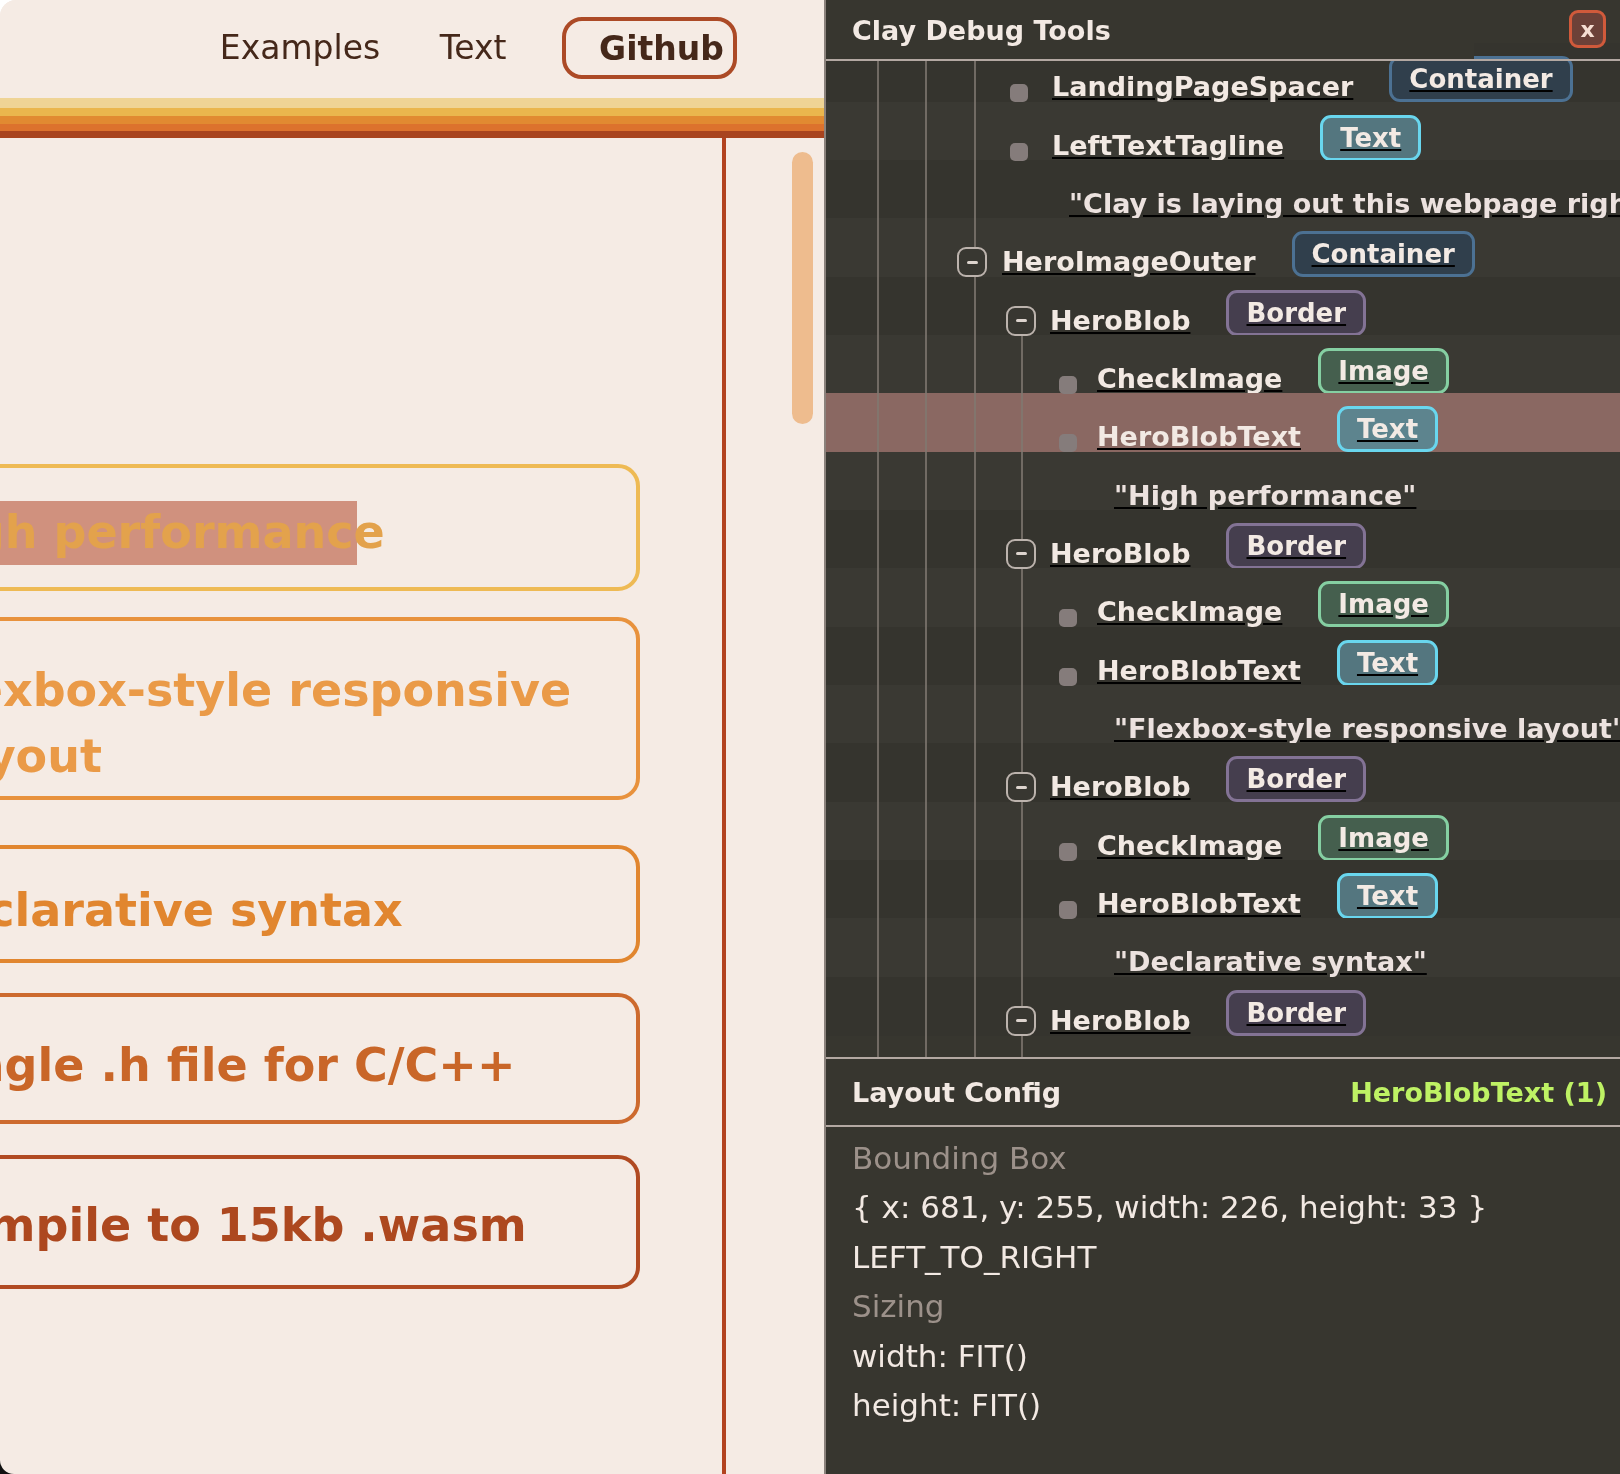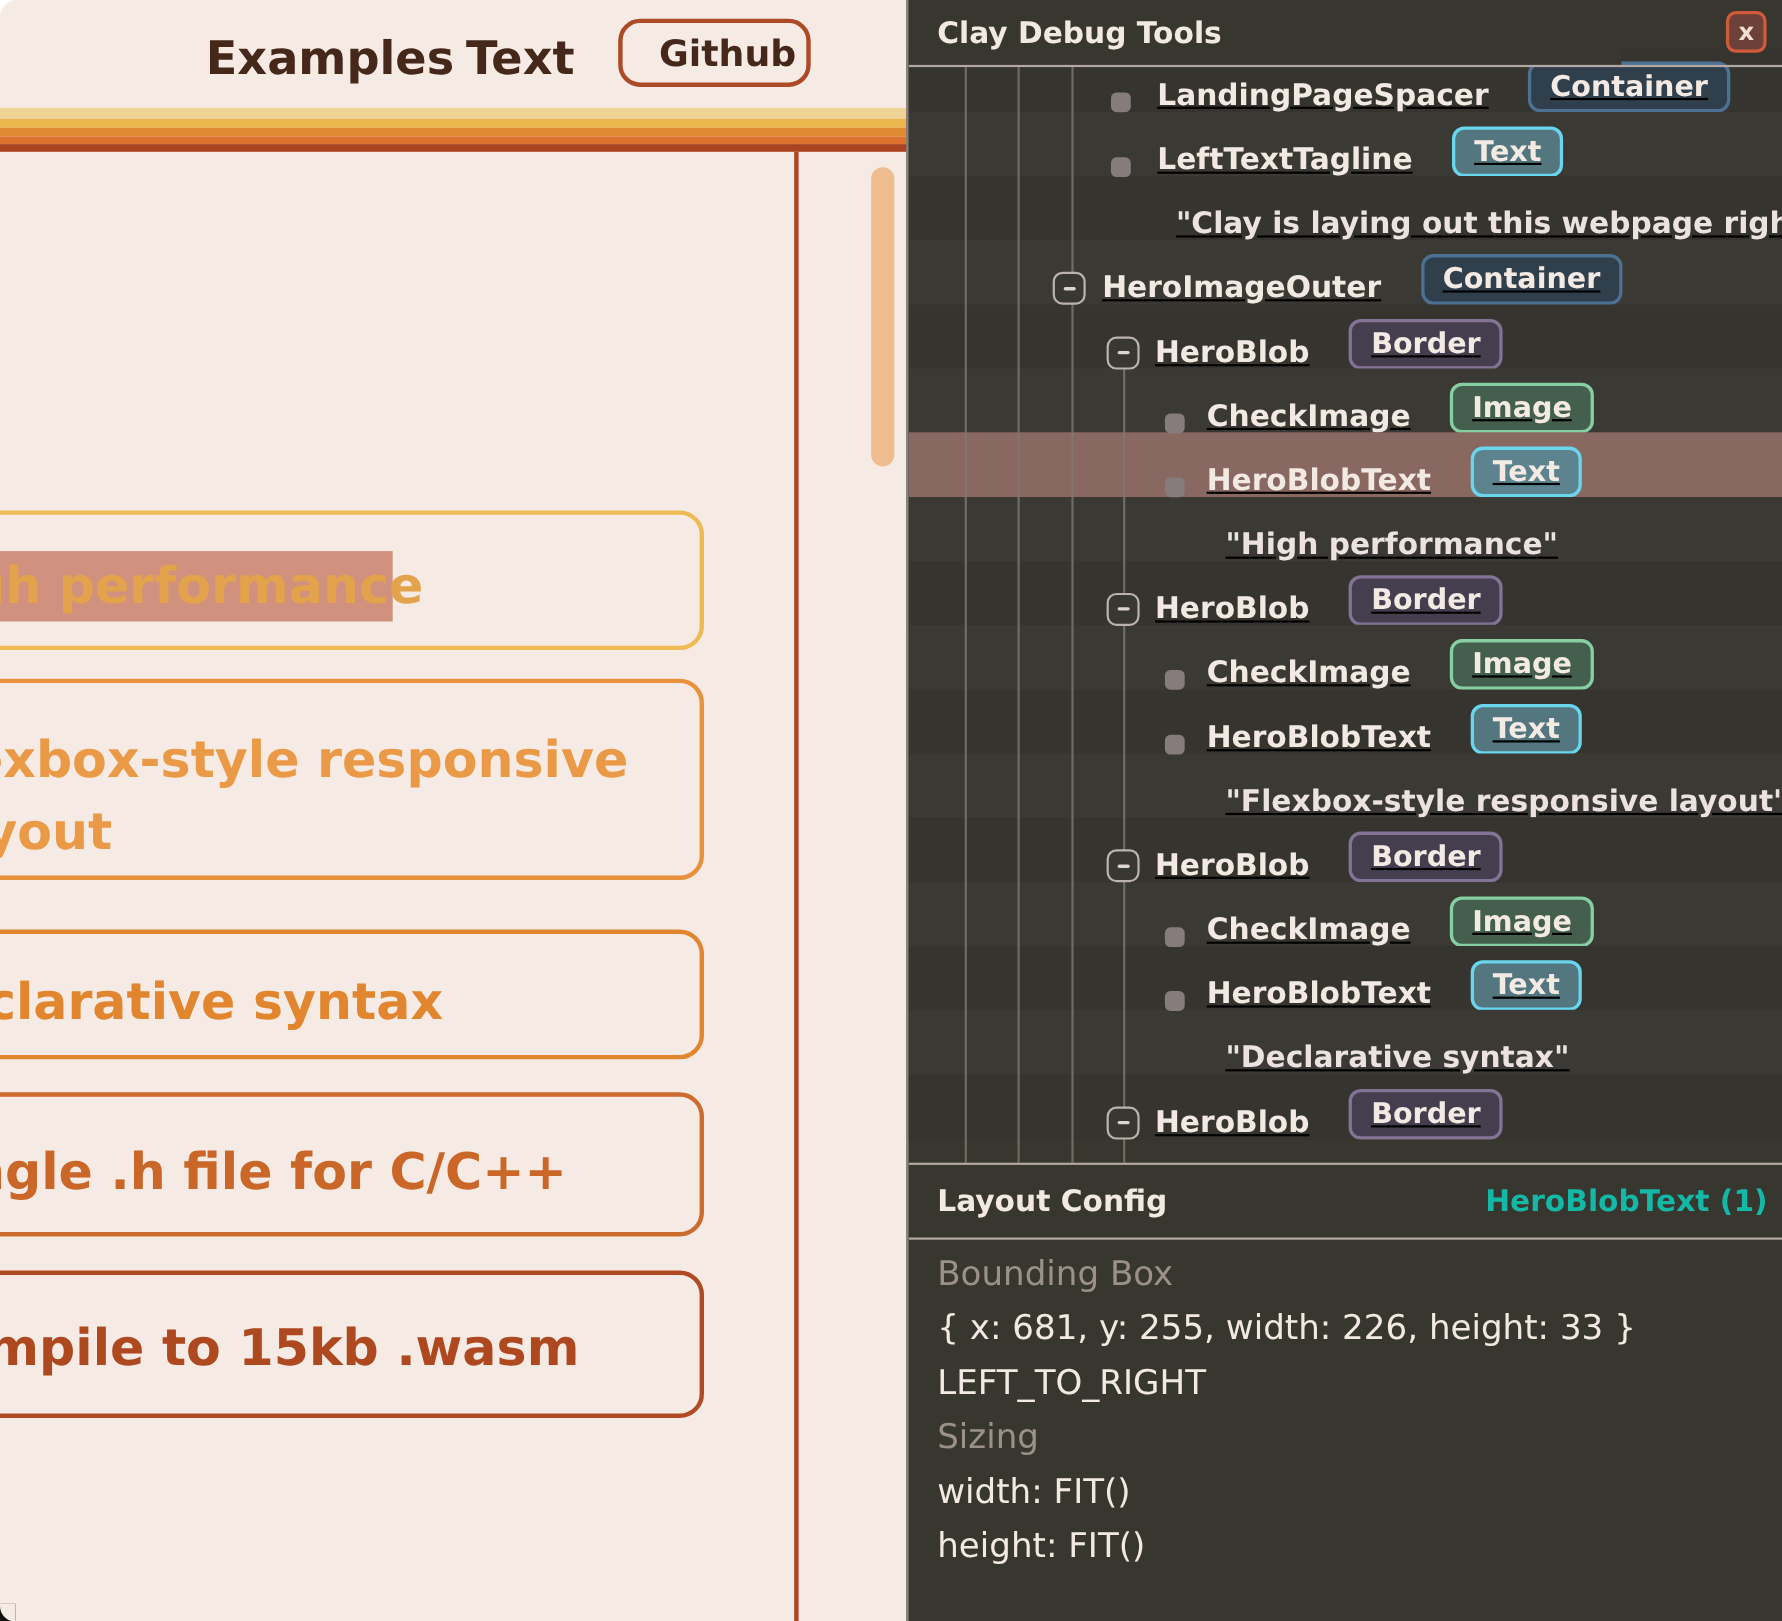--- a/index.html
+++ b/index.html
@@ -2,21 +2,21 @@
 <html><head>
 <meta charset="utf-8">
 <style>
   html,body{margin:0;padding:0;background:#ffffff;}
   body{width:1620px;height:1474px;overflow:hidden;position:relative;
        font-family:"DejaVu Sans","Liberation Sans",sans-serif;}
   .abs{position:absolute;}
 
   
   #app-page{left:0;top:0;width:824px;height:1474px;background:#f5ebe4;border-radius:16px 0 0 0;}
-  .nav-link{font-size:42px;font-weight:700;color:#45281a;transform:translateX(-50%);white-space:nowrap;}
+  .nav-link{font-size:33px;font-weight:400;color:#45281a;transform:translateX(-50%);white-space:nowrap;}
   #github-btn{display:flex;align-items:center;justify-content:center;
               border:4px solid #ac4a26;border-radius:20px;box-sizing:border-box;
               font-size:33px;font-weight:700;color:#45281a;background:transparent;padding-left:24px;}
   #stripe{left:0;top:98px;width:824px;height:40px;display:flex;flex-direction:column;}
   #stripe .band{width:100%;}
   #content-divider{left:722px;top:138px;width:4px;height:1336px;}
   #page-scrollbar{left:792px;top:152px;width:21px;height:272px;border-radius:11px;}
   .feature-card{left:-50px;width:690px;border-radius:22px;box-sizing:border-box;background:transparent;}
   .feature-card .card-text{position:absolute;left:2px;font-size:46px;font-weight:700;white-space:pre;}
   #card-highlight{left:0;width:403px;height:64px;}
@@ -39,21 +39,21 @@
   #debug-header{left:0;top:0;width:648px;height:59px;background:#37362f;z-index:4;}
   #debug-title{position:absolute;left:26px;top:15px;font-size:27px;font-weight:700;color:#f2e9e3;}
   #debug-close{position:absolute;left:743px;top:10px;width:37px;height:38px;box-sizing:border-box;
                border:3px solid #d05a3b;border-radius:9px;background:#6c4138;
                display:flex;align-items:center;justify-content:center;
                font-size:22px;font-weight:700;color:#f6ded2;}
   .separator{position:absolute;left:0;width:794px;height:2px;background:#b3a8a2;z-index:4;}
   #config-bar{position:absolute;left:0;top:1059px;width:794px;height:66px;display:flex;
               align-items:center;justify-content:space-between;padding:0 13px 0 26px;box-sizing:border-box;z-index:4;}
   #config-bar .bar-title{font-size:27px;font-weight:700;color:#f2e9e3;}
-  #config-bar .bar-elem{font-size:27px;font-weight:600;color:#14b8a6;}
+  #config-bar .bar-elem{font-size:27px;font-weight:600;color:#bef264;}
   #config-body{position:absolute;left:26px;top:1133px;width:760px;z-index:4;}
   .cfg-line{height:49.5px;display:flex;align-items:center;font-size:31px;font-weight:400;white-space:nowrap;}
   .cfg-line.muted{color:#9c918a;}
   .cfg-line.value{color:#f2e9e3;}
 
   #cursor-corner{left:0;top:1458px;width:14px;height:16px;background:#111;}
   #cursor-corner-round{left:0;top:1458px;width:14px;height:16px;background:#f5ebe4;border-bottom-left-radius:14px;}
   #corner-tl-white{left:0;top:0;background:#ffffff;}
   #corner-tl-page{left:0;top:0;background:#f5ebe4;border-top-left-radius:16px;}
 </style>

